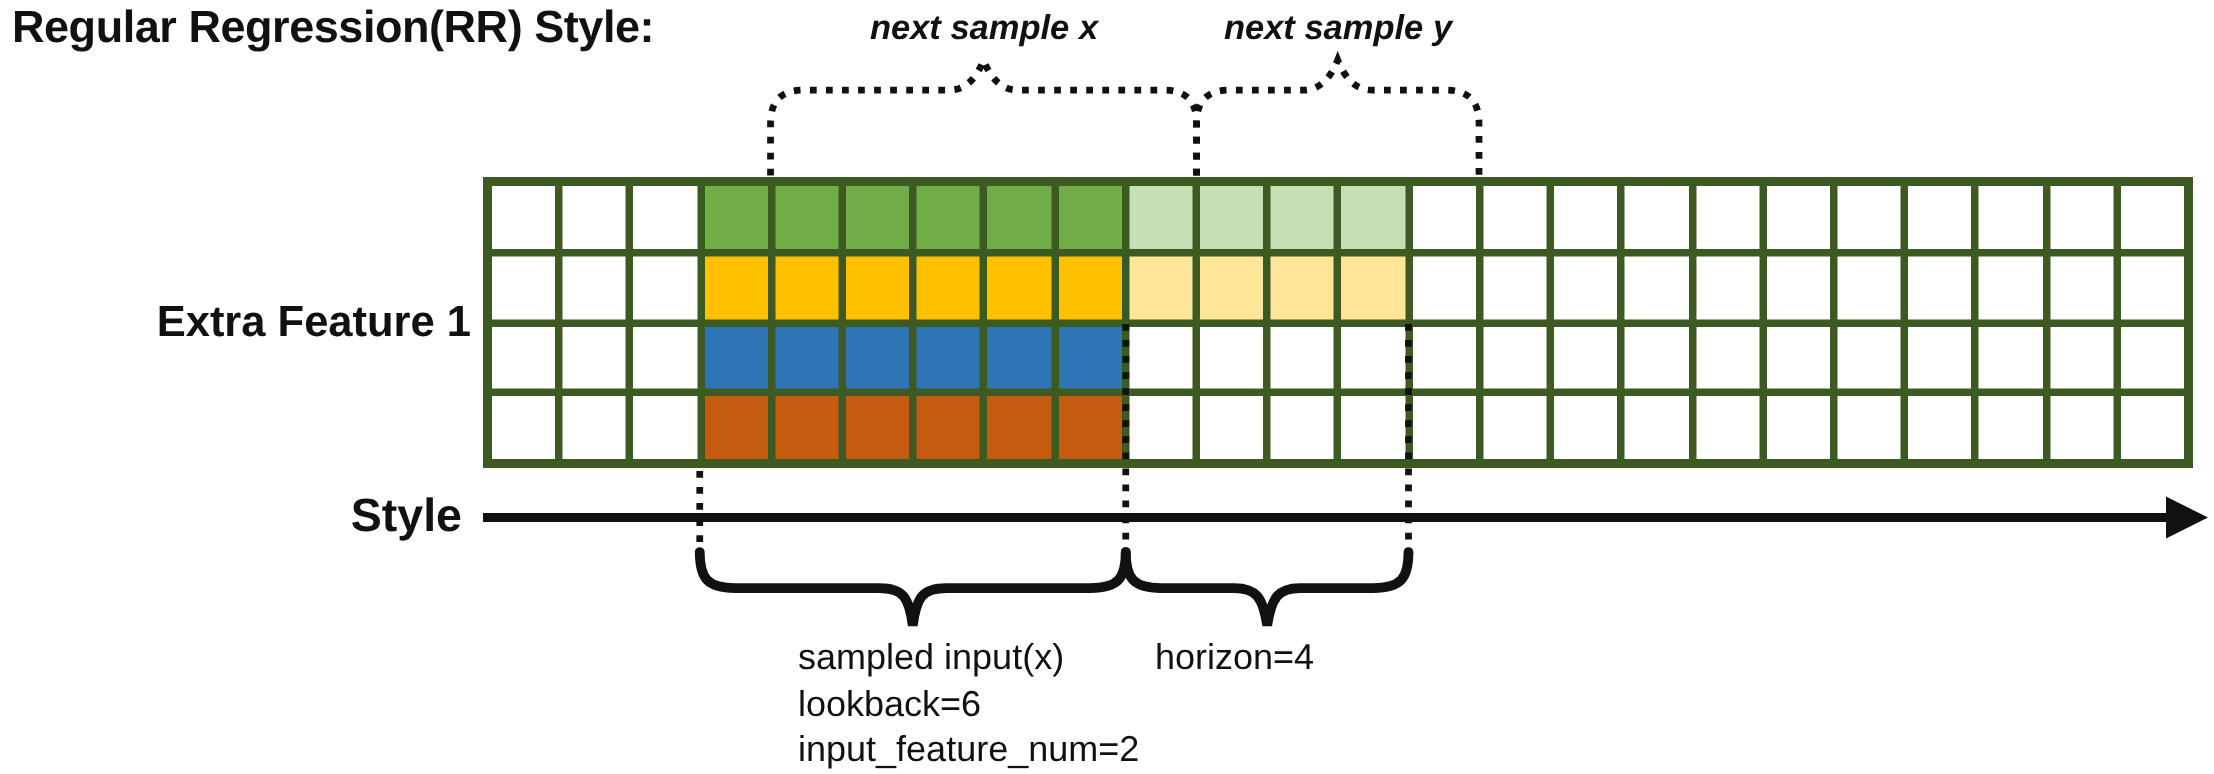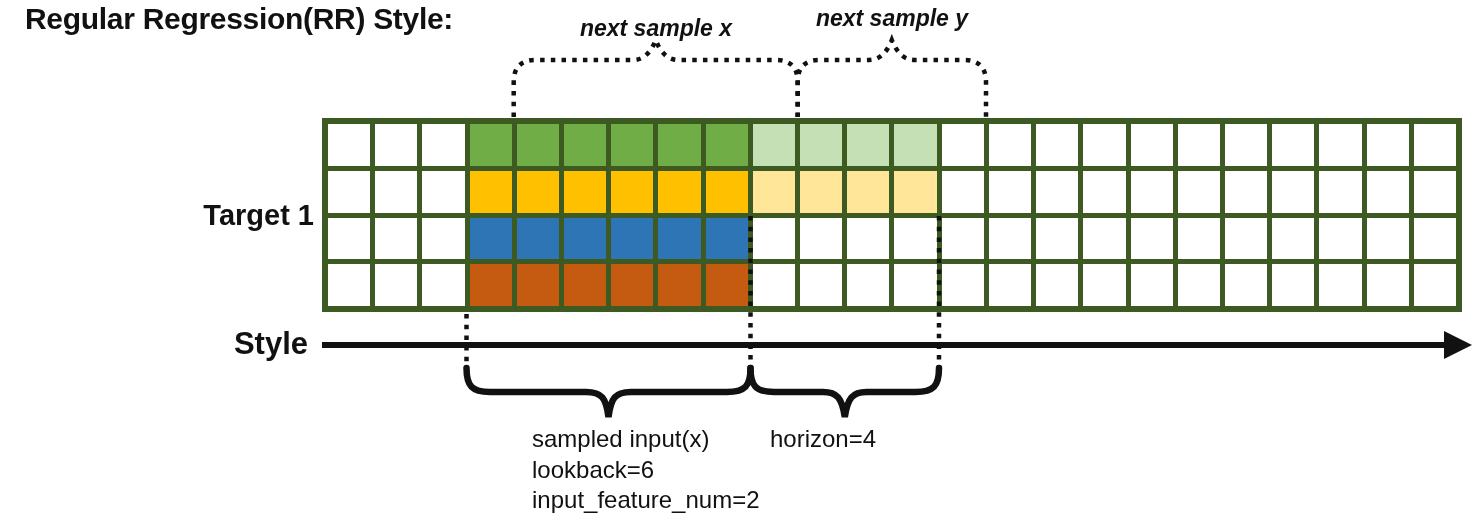--- a/index.html
+++ b/index.html
@@ -2,28 +2,28 @@
 <html style="--ink: #111111; --grid-border: #3C5A21;"><head>
 <meta charset="utf-8">
 <style>
   html,body { margin:0; padding:0; }
   body {
     width:1476px; height:516px; position:relative; overflow:hidden;
     background:#ffffff; color:var(--ink,#111);
     font-family:"Liberation Sans", sans-serif;
   }
   .title {
-    position:absolute; left:25px; top:2px;
+    position:absolute; left:8px; top:2px;
     font-size:30px; font-weight:bold; letter-spacing:-0.3px;
   }
   .next-label {
     position:absolute; top:5px; width:240px; text-align:center;
     font-size:23px; font-weight:bold; font-style:italic;
   }
-  #nsx { left:536px;margin-top:10px; }
+  #nsx { left:536px; }
   #nsy { left:772px; }
   .row-labels {
     position:absolute; left:0; top:118px; width:314px; height:194px;
     display:flex; flex-direction:column;
   }
   .row-labels .rl {
     flex:1; display:flex; align-items:center; justify-content:flex-end;
     font-size:29px; font-weight:bold; white-space:nowrap;
   }
   .grid {
@@ -57,21 +57,21 @@
 </style>
 </head>
 <body>
 
 <div class="title">Regular Regression(RR) Style:</div>
 
 <div class="next-label" id="nsx">next sample x</div>
 <div class="next-label" id="nsy">next sample y</div>
 
 <div class="row-labels">
-  <div class="rl">Target 1</div>
+  <div class="rl">Extra Feature 1</div>
 </div>
 
 <div class="grid">
     <div class="cell" style="background: rgb(255, 255, 255);"></div>
     <div class="cell" style="background: rgb(255, 255, 255);"></div>
     <div class="cell" style="background: rgb(255, 255, 255);"></div>
     <div class="cell" style="background: rgb(112, 173, 71);"></div>
     <div class="cell" style="background: rgb(112, 173, 71);"></div>
     <div class="cell" style="background: rgb(112, 173, 71);"></div>
     <div class="cell" style="background: rgb(112, 173, 71);"></div>

